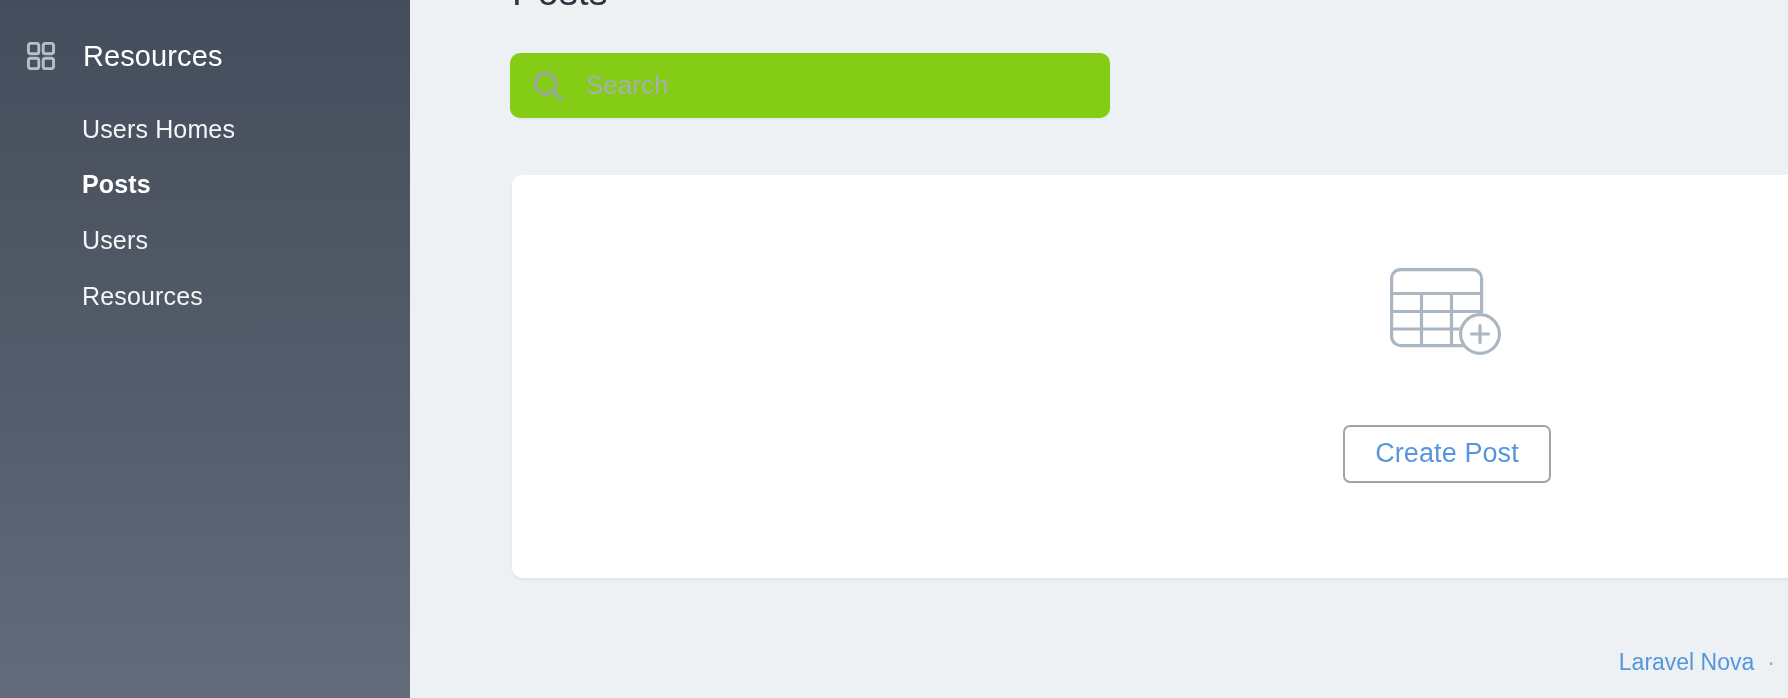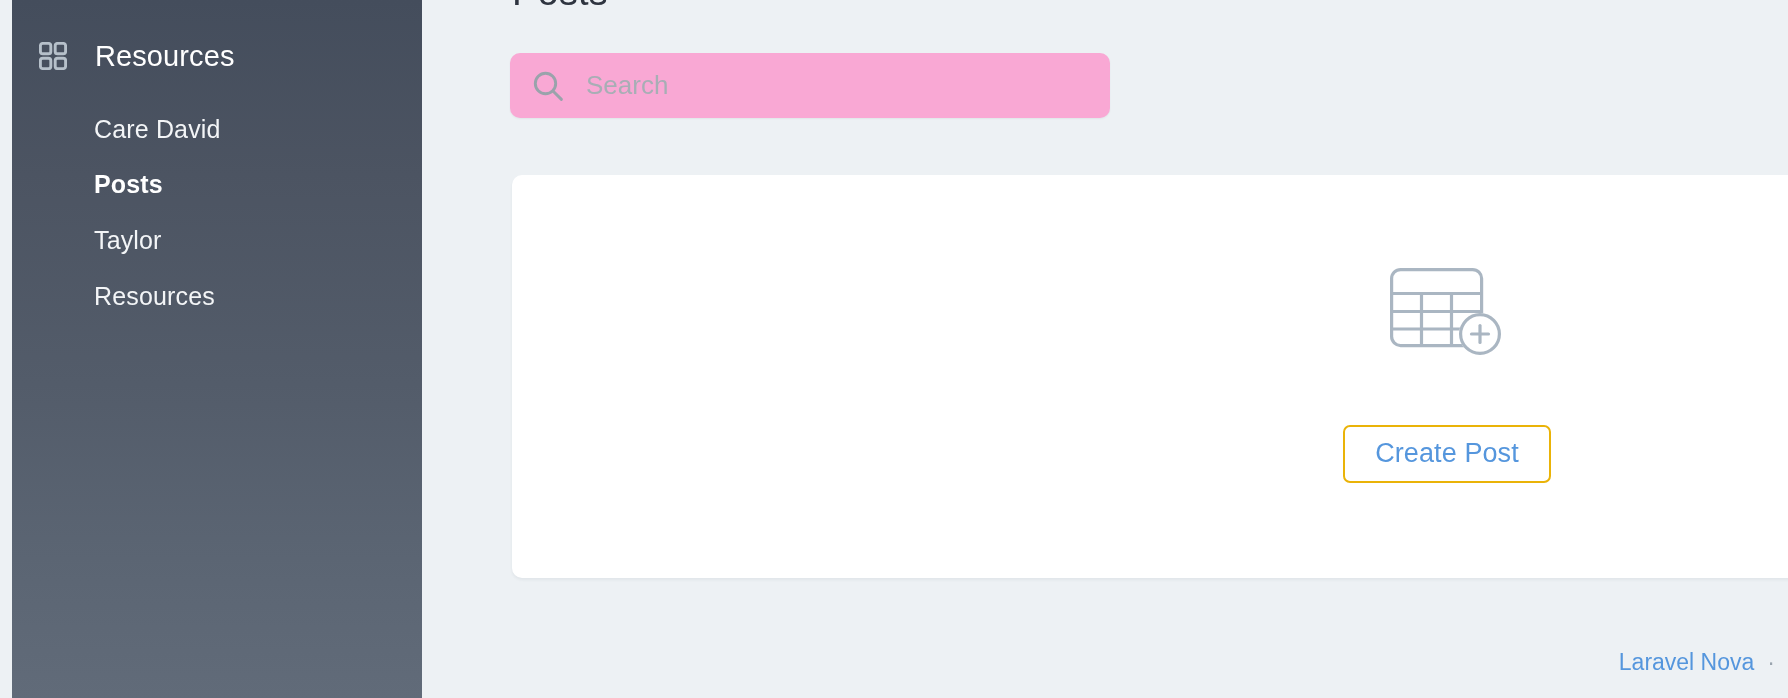--- a/index.html
+++ b/index.html
@@ -19,21 +19,20 @@
 
   
   #sidebar {
     position: absolute;
     left: 0;
     top: 0;
     width: 410px;
     height: 698px;
     background: linear-gradient(180deg, #444d5c 0%, #4c5462 25%, #535c6a 55%, #5b6573 80%, #616b79 100%);
     overflow: hidden;
-    margin-left: 12px;
   }
 
   .nav-heading {
     position: absolute;
     left: 0;
     top: 34px;
     height: 44px;
     display: flex;
     align-items: center;
   }
@@ -89,21 +88,21 @@
     line-height: 1.2;
   }
 
   
   #search-wrap {
     position: absolute;
     left: 100px;
     top: 53px;
     width: 600px;
     height: 65px;
-    background: #f9a8d4;
+    background: #84cc16;
     border-radius: 10px;
     box-shadow: 0 1px 2px rgba(40,55,75,0.06);
     display: flex;
     align-items: center;
   }
 
   #search-icon-box {
     width: 76px;
     height: 100%;
     display: flex;
@@ -162,21 +161,21 @@
   }
 
   #create-button {
     margin-top: 34px;
     height: 58px;
     padding: 0 30px;
     display: inline-flex;
     align-items: center;
     justify-content: center;
     background: #ffffff;
-    border: 2px solid #eab308;
+    border: 2px solid #a3a3a3;
     border-radius: 7px;
     font-family: "Liberation Sans", sans-serif;
     font-size: 27px;
     color: #5596dd;
     font-weight: 400;
     letter-spacing: 0.1px;
     cursor: pointer;
     white-space: nowrap;
   }
 
@@ -215,25 +214,25 @@
       <svg width="28" height="28" viewBox="0 0 28 28" aria-hidden="true">
         <rect x="1.4" y="1.4" width="10.4" height="10.4" rx="2.4" ry="2.4" fill="none" stroke="#b6c0ca" stroke-width="2.9"></rect>
         <rect x="16.2" y="1.4" width="10.4" height="10.4" rx="2.4" ry="2.4" fill="none" stroke="#b6c0ca" stroke-width="2.9"></rect>
         <rect x="1.4" y="16.2" width="10.4" height="10.4" rx="2.4" ry="2.4" fill="none" stroke="#b6c0ca" stroke-width="2.9"></rect>
         <rect x="16.2" y="16.2" width="10.4" height="10.4" rx="2.4" ry="2.4" fill="none" stroke="#b6c0ca" stroke-width="2.9"></rect>
       </svg>
     </span>
     <span class="nav-heading-label">Resources</span>
   </div>
 
-  <a class="nav-item is-plain" style="top:117px;">Care David</a>
+  <a class="nav-item is-plain" style="top:117px;">Users Homes</a>
 
   <a class="nav-item is-active" style="top:172px;">Posts</a>
 
-  <a class="nav-item is-plain" style="top:228px;">Taylor</a>
+  <a class="nav-item is-plain" style="top:228px;">Users</a>
 
   <a class="nav-item is-plain" style="top:284px;">Resources</a>
 
 </div>
 
 <div id="content">
 
   <h1 id="page-title">Posts</h1>
 
   <div id="search-wrap">

